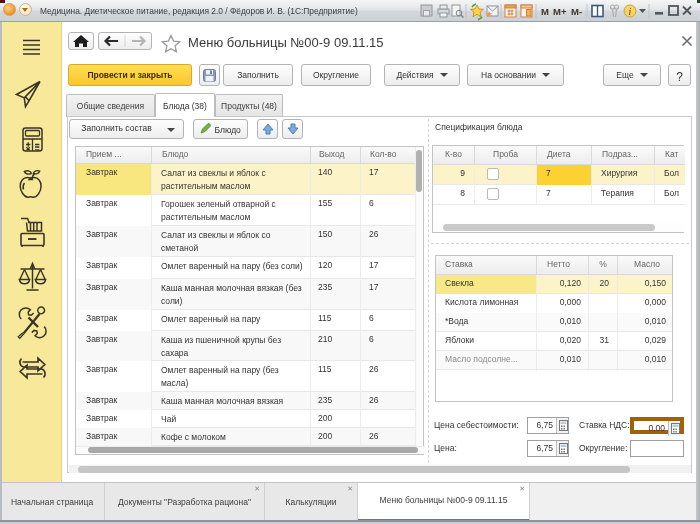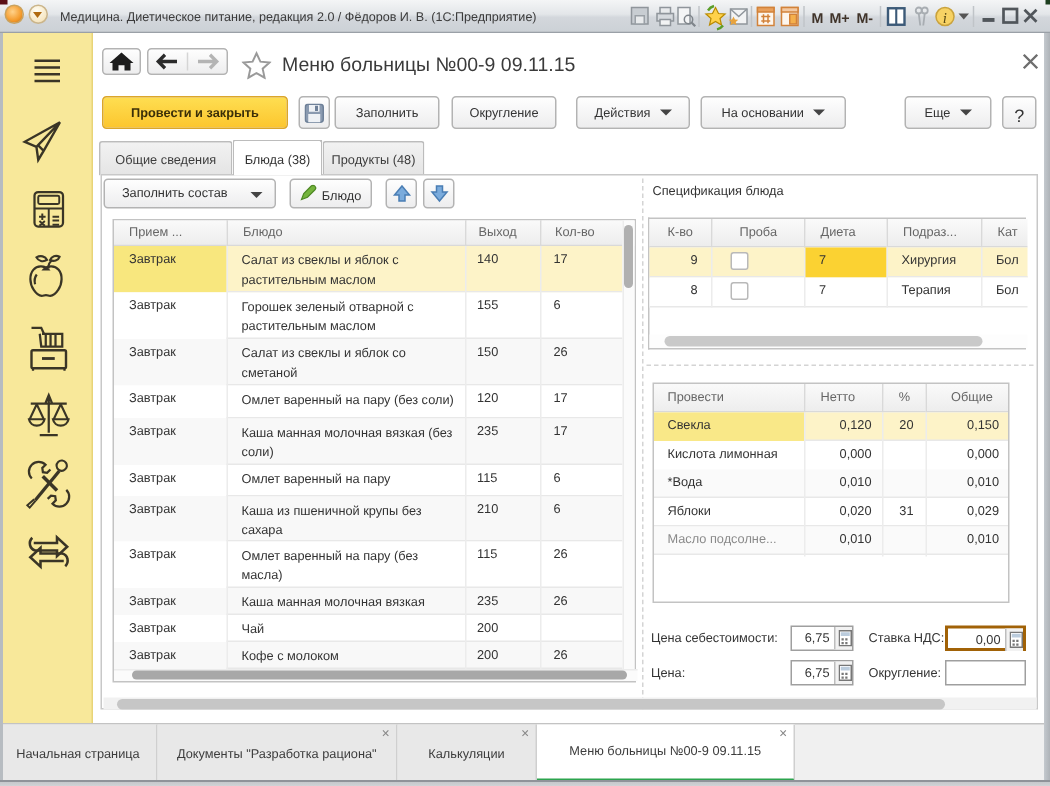--- a/index.html
+++ b/index.html
@@ -411,28 +411,28 @@
 </div>
 <div class="colline" style="left:41px;top:19px;height:40px;background:#ececec;"></div>
 <div class="colline" style="left:103px;top:19px;height:40px;background:#ececec;"></div>
 <div class="colline" style="left:158px;top:19px;height:40px;background:#ececec;"></div>
 <div class="colline" style="left:221px;top:19px;height:40px;background:#ececec;"></div>
 <div style="position:absolute;left:0;bottom:0;width:252px;height:9px;background:#fdfdfd;"></div>
 <div style="position:absolute;left:10px;bottom:1px;width:212px;height:7px;background:#c9c9c9;border-radius:3.5px;"></div>
 </div>
 <div class="tbl" style="left:367px;top:138px;width:238px;height:147px;">
 <div class="th" style="left:0;top:0;width:100px;height:19px;border-bottom:1px solid #d9d9d9;">
-        <span style="position:absolute;left:9px;top:3px;">Провести</span>
+        <span style="position:absolute;left:9px;top:3px;">Ставка</span>
       </div>
 <div class="th" style="left:100px;top:0;width:52px;height:19px;border-left:1px solid #d9d9d9;border-bottom:1px solid #d9d9d9;">
         <span style="position:absolute;left:10px;top:3px;">Нетто</span>
       </div>
 <div class="th" style="left:152px;top:0;width:29px;height:19px;border-left:1px solid #d9d9d9;border-bottom:1px solid #d9d9d9;text-align:center;"><span style="position:relative;top:3px;">%</span></div>
 <div class="th" style="left:181px;top:0;width:55px;height:19px;border-left:1px solid #d9d9d9;border-bottom:1px solid #d9d9d9;">
-        <span style="position:absolute;left:16px;top:3px;">Общие</span>
+        <span style="position:absolute;left:16px;top:3px;">Масло</span>
       </div>
 <div style="position:absolute;left:0;top:19px;width:236px;height:19px;background:#fdf3c8;border-bottom:1px solid #e8e8e8;">
 <div class="cell" style="left:0;top:0;width:100px;height:19px;background:#f9e888;color:#333;">
           <span style="position:absolute;left:9px;top:3px;">Свекла</span>
         </div>
 <div class="cell" style="left:100px;top:0;width:52px;height:19px;">
           <span style="position:absolute;right:7px;top:3px;">0,120</span>
         </div>
 <div class="cell" style="left:152px;top:0;width:29px;height:19px;">
           <span style="position:absolute;right:8px;top:3px;">20</span>
@@ -511,21 +511,21 @@
           <g fill="#777">
             <rect x="2" y="5.5" width="1.5" height="1.5"></rect>
             <rect x="4.5" y="5.5" width="1.5" height="1.5"></rect>
             <rect x="2" y="8" width="1.5" height="1.5"></rect>
             <rect x="4.5" y="8" width="1.5" height="1.5"></rect>
           </g>
         </svg>
       </span>
     </div>
 <div class="abs" style="left:511px;top:303px;color:#333;">Ставка НДС:</div>
-<div style="position:absolute;left:562px;top:300px;width:54px;height:17px;border:2px solid #a16207;background:#fff;">
+<div style="position:absolute;left:562px;top:300px;width:54px;height:17px;border:4px solid #a16207;background:#fff;">
       <span style="position:absolute;right:15px;top:2px;color:#333;">0,00</span>
       <span style="position:absolute;right:0;top:0;width:12px;height:15px;border-left:1px solid #bdbdbd;background:#f2f2f2;">
         <svg width="9" height="11" style="position:absolute;left:1.5px;top:2px;">
           <rect x="0.5" y="0.5" width="8" height="10" fill="#fff" stroke="#777"></rect>
           <rect x="1.5" y="1.5" width="6" height="2.5" fill="#bcd"></rect>
           <g fill="#777">
             <rect x="2" y="5.5" width="1.5" height="1.5"></rect>
             <rect x="4.5" y="5.5" width="1.5" height="1.5"></rect>
             <rect x="2" y="8" width="1.5" height="1.5"></rect>
             <rect x="4.5" y="8" width="1.5" height="1.5"></rect>

